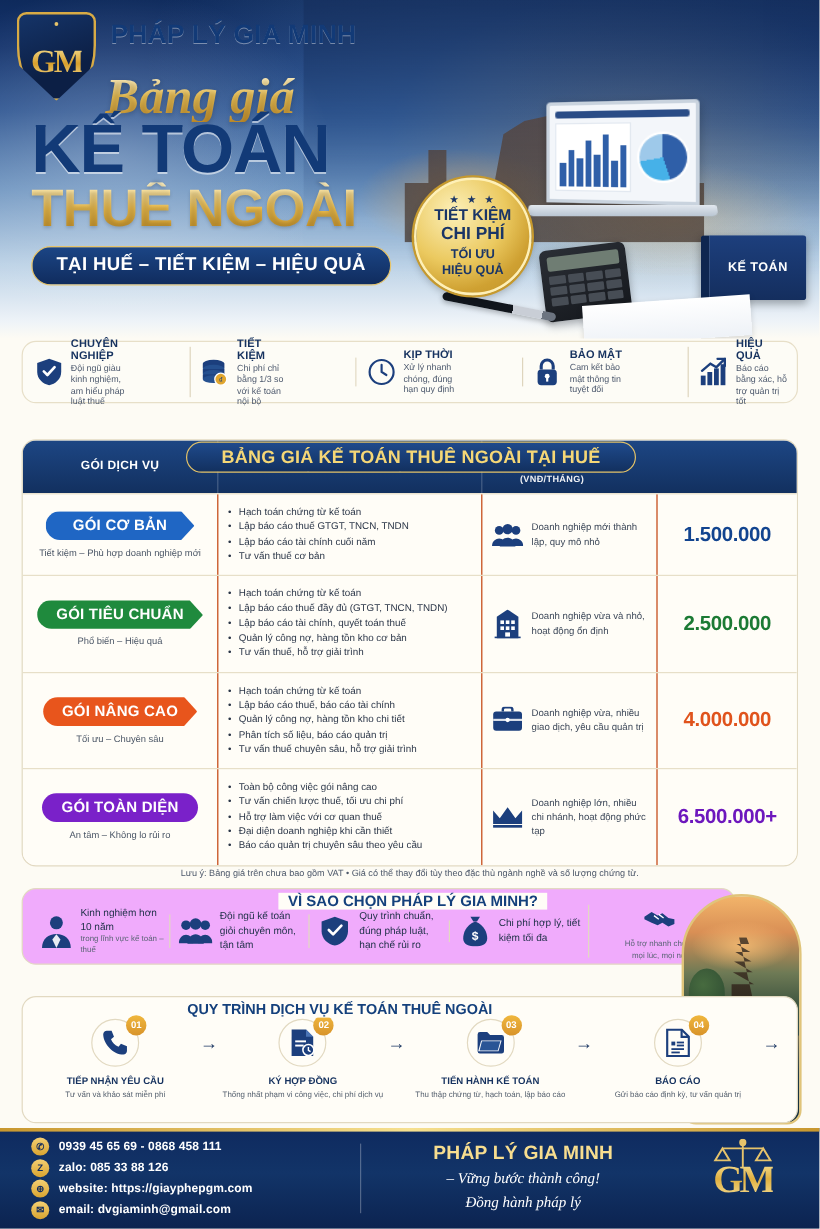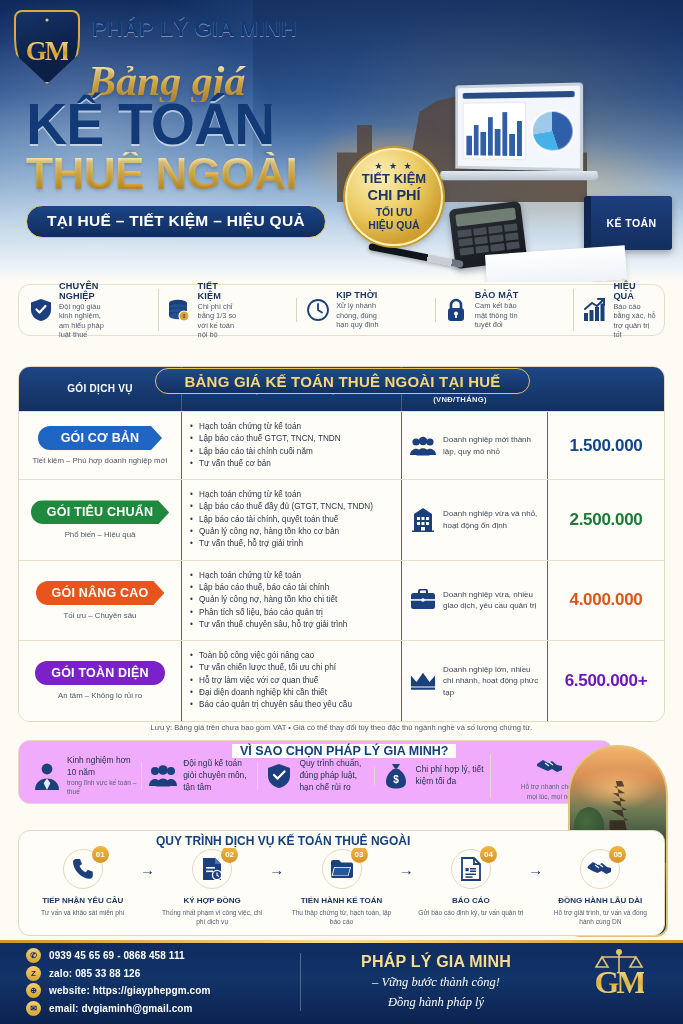--- a/index.html
+++ b/index.html
@@ -751,31 +751,20 @@
               <rect x="4.5" y="19.3" width="7" height="1.5" fill="#1c3f7d"></rect>
             </svg>
           <span class="num">04</span>
         </div>
         <div class="st">BÁO CÁO</div>
         <div class="sd">Gửi báo cáo định kỳ, tư vấn quản trị</div>
       </div>
 
       <div class="arrow">→</div>
 
-      <div class="step">
-        <div class="circ">
-          <svg width="26" height="18" viewBox="0 0 26 18">
-              <path d="M1 6 L6 2 l5 3 4-2 5 4 4 1 v4 l-4.5 2 -5-3 -4 2 -5-2 -5-3z" fill="#1c3f7d"></path>
-              <path d="M8 5 l4 3 M12 4 l4 3" stroke="#fff" stroke-width="1.1" fill="none"></path>
-            </svg>
-          <span class="num">05</span>
-        </div>
-        <div class="st">ĐỒNG HÀNH LÂU DÀI</div>
-        <div class="sd">Hỗ trợ giải trình, tư vấn và đồng hành cùng DN</div>
-      </div>
     </div>
   </div>
 
   <div class="footer">
     <div class="contact">
       <div class="crow">
         <span class="cico">✆</span>
         <span class="ctxt">0939 45 65 69 - 0868 458 111</span>
       </div>
       <div class="crow">

